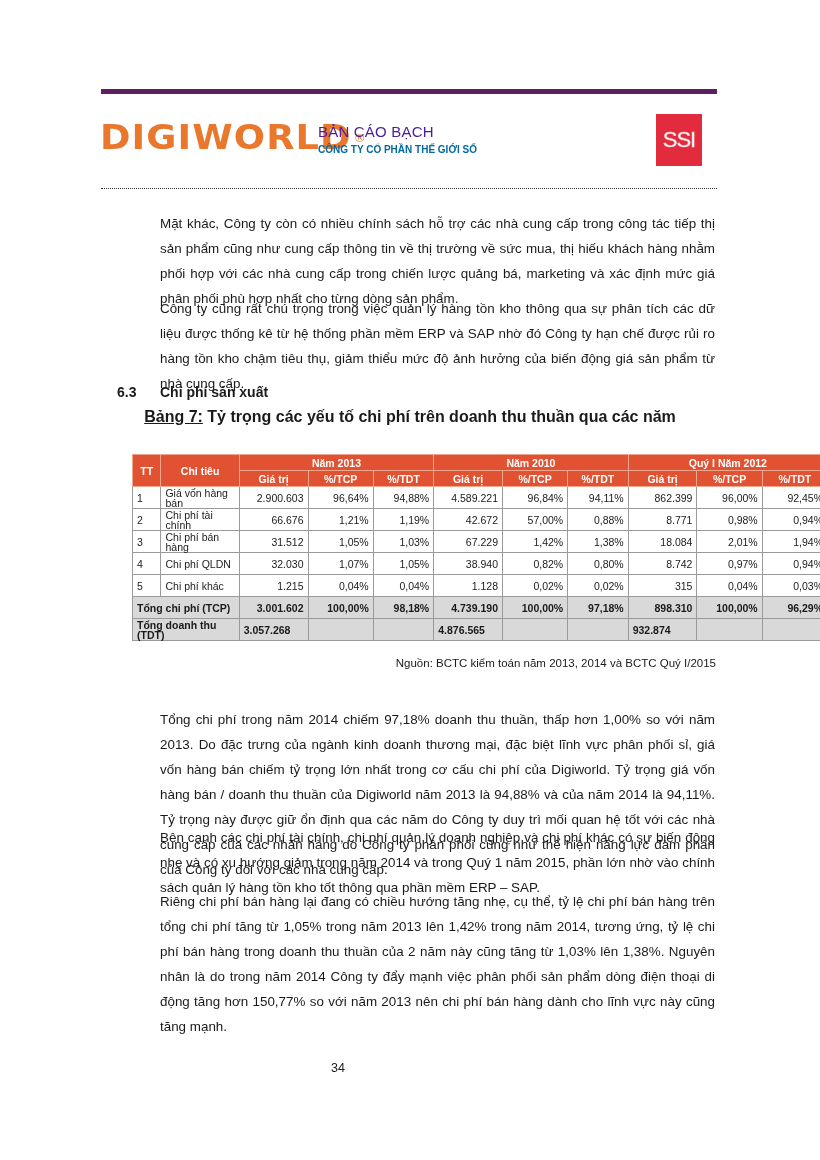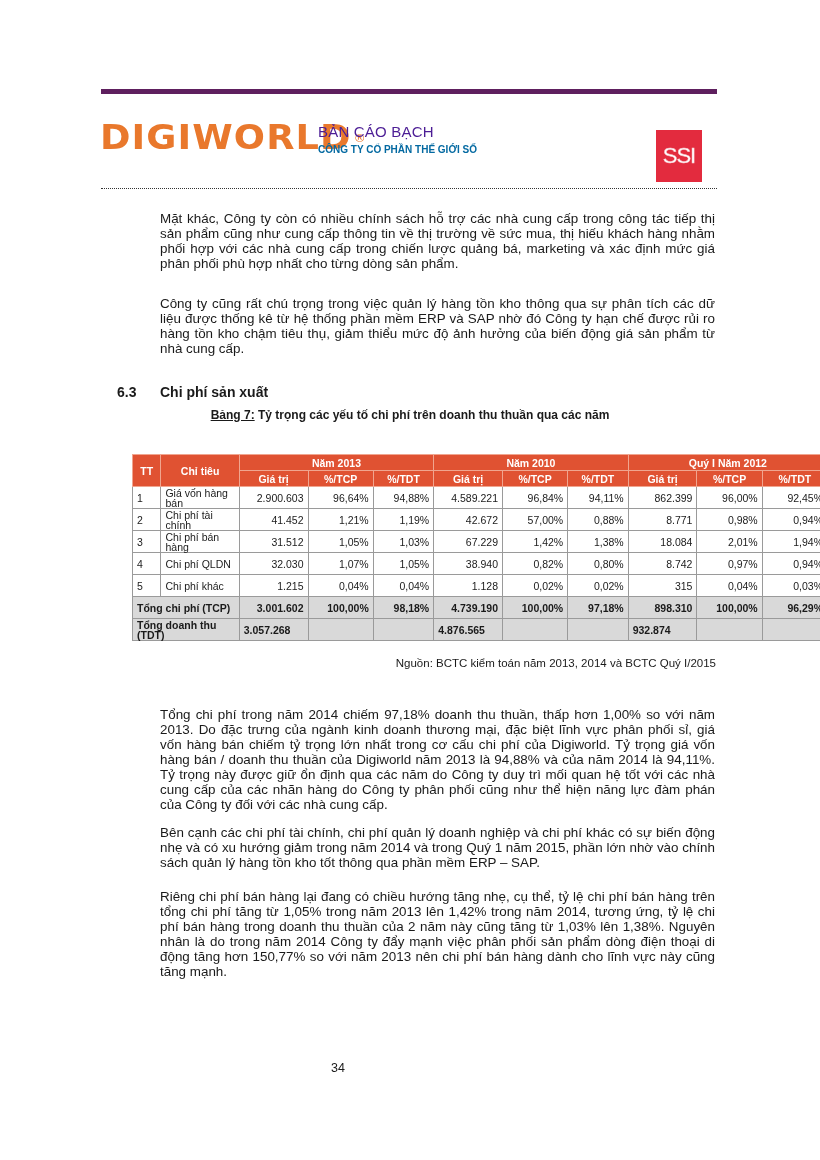--- a/index.html
+++ b/index.html
@@ -2,27 +2,27 @@
 <html><head>
 <meta charset="utf-8">
 <style>
   html, body { margin: 0; padding: 0; background: #ffffff; }
   body { width: 820px; height: 1160px; position: relative; font-family: "Liberation Sans", sans-serif; color: #1a1a1a; }
   .topbar { position: absolute; left: 101px; top: 89px; width: 616px; height: 5px; background: #5e1f5e; }
   .logo { position: absolute; left: 100px; top: 117px; font-family: "DejaVu Sans", sans-serif; font-weight: bold; font-size: 34px; letter-spacing: 1px; color: #e9782c; transform: scaleX(1.08); transform-origin: left center; line-height: 40px; }
   .logo sup { font-size: 11px; vertical-align: top; color: #e9782c; font-weight: normal; position: relative; top: 2px; margin-left: 2px; }
   .hdr-title { position: absolute; left: 318px; top: 123px; color: #4c1d95; font-weight: normal; font-size: 15px; letter-spacing: 0.2px; }
   .hdr-sub { position: absolute; left: 318px; top: 144px; color: #0369a1; font-weight: bold; font-size: 10px; }
-  .ssi { position: absolute; left: 656px; top: 114px; width: 46px; height: 52px; background: #e32b3e; display: flex; align-items: center; justify-content: center; margin-top: 16px; }
+  .ssi { position: absolute; left: 656px; top: 114px; width: 46px; height: 52px; background: #e32b3e; display: flex; align-items: center; justify-content: center; }
   .ssi span { color: #ffffff; font-size: 22px; font-family: "Liberation Sans", sans-serif; letter-spacing: -1px; font-weight: normal; -webkit-text-stroke: 0.4px #f4c0c6; }
   .dots { position: absolute; left: 101px; top: 188px; width: 616px; border-top: 1px dotted #333; }
-  .para { position: absolute; left: 160px; width: 555px; font-size: 13.4px; line-height: 15px; text-align: justify; margin: 0; }
+  .para { position: absolute; left: 160px; width: 555px; font-size: 13.4px; line-height: 25px; text-align: justify; margin: 0; }
   .sec-num { position: absolute; left: 117px; top: 384px; font-weight: bold; font-size: 14px; }
   .sec-title { position: absolute; left: 160px; top: 384px; font-weight: bold; font-size: 14px; }
-  .caption { position: absolute; left: 0; width: 820px; top: 408px; text-align: center; font-weight: bold; font-size: 12px; }
+  .caption { position: absolute; left: 0; width: 820px; top: 408px; text-align: center; font-weight: bold; font-size: 16px; }
   .caption .u { text-decoration: underline; }
   table.tb { position: absolute; left: 132px; top: 454px; width: 696px; border-collapse: collapse; font-size: 10.5px; }
   table.tb th { background: #e05232; color: #fff; font-weight: bold; border: 1px solid #f0a58f; height: 15px; padding: 0 3px; }
   table.tb td { border: 1px solid #9a9a9a; height: 21px; padding: 0 4px; }
   table.tb td.n { text-align: right; }
   table.tb td.c { text-align: left; }
   table.tb td.nm { line-height: 10px; }
   table.tb tr.tot td { background: #d9d9d9; font-weight: bold; }
   .source { position: absolute; right: 104px; top: 657px; font-size: 11.5px; }
   .pageno { position: absolute; left: 0; width: 676px; top: 1061px; text-align: center; font-size: 12.5px; }
@@ -89,21 +89,21 @@
     <td class="n">4.589.221</td>
     <td class="n">96,84%</td>
     <td class="n">94,11%</td>
     <td class="n">862.399</td>
     <td class="n">96,00%</td>
     <td class="n">92,45%</td>
   </tr>
   <tr>
     <td class="c">2</td>
     <td class="c nm">Chi phí tài chính</td>
-    <td class="n">41.452</td>
+    <td class="n">66.676</td>
     <td class="n">1,21%</td>
     <td class="n">1,19%</td>
     <td class="n">42.672</td>
     <td class="n">57,00%</td>
     <td class="n">0,88%</td>
     <td class="n">8.771</td>
     <td class="n">0,98%</td>
     <td class="n">0,94%</td>
   </tr>
   <tr>

